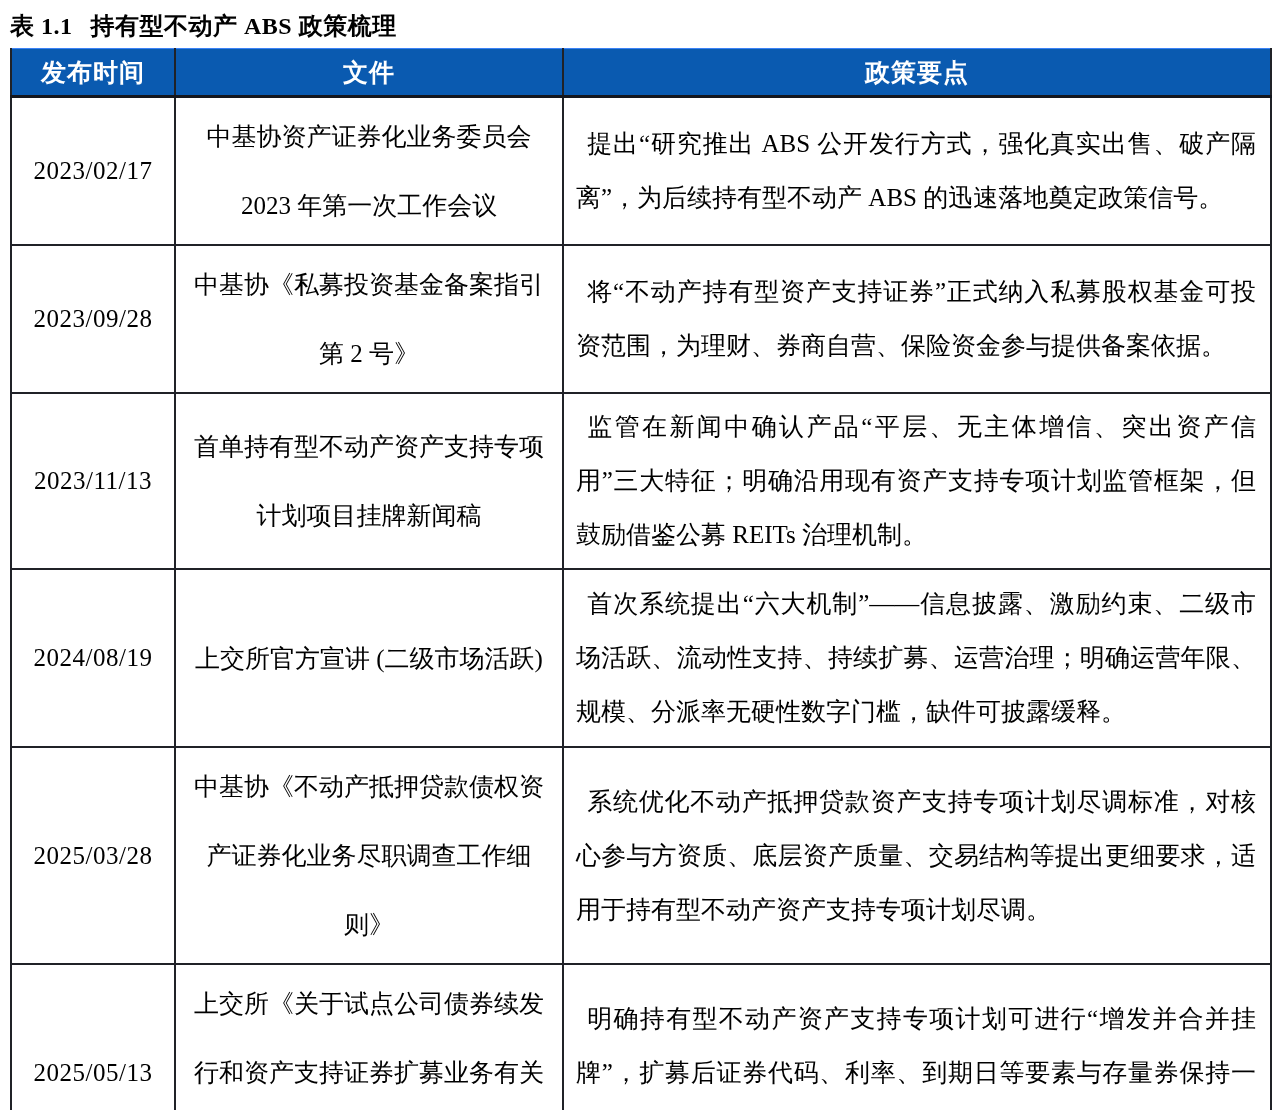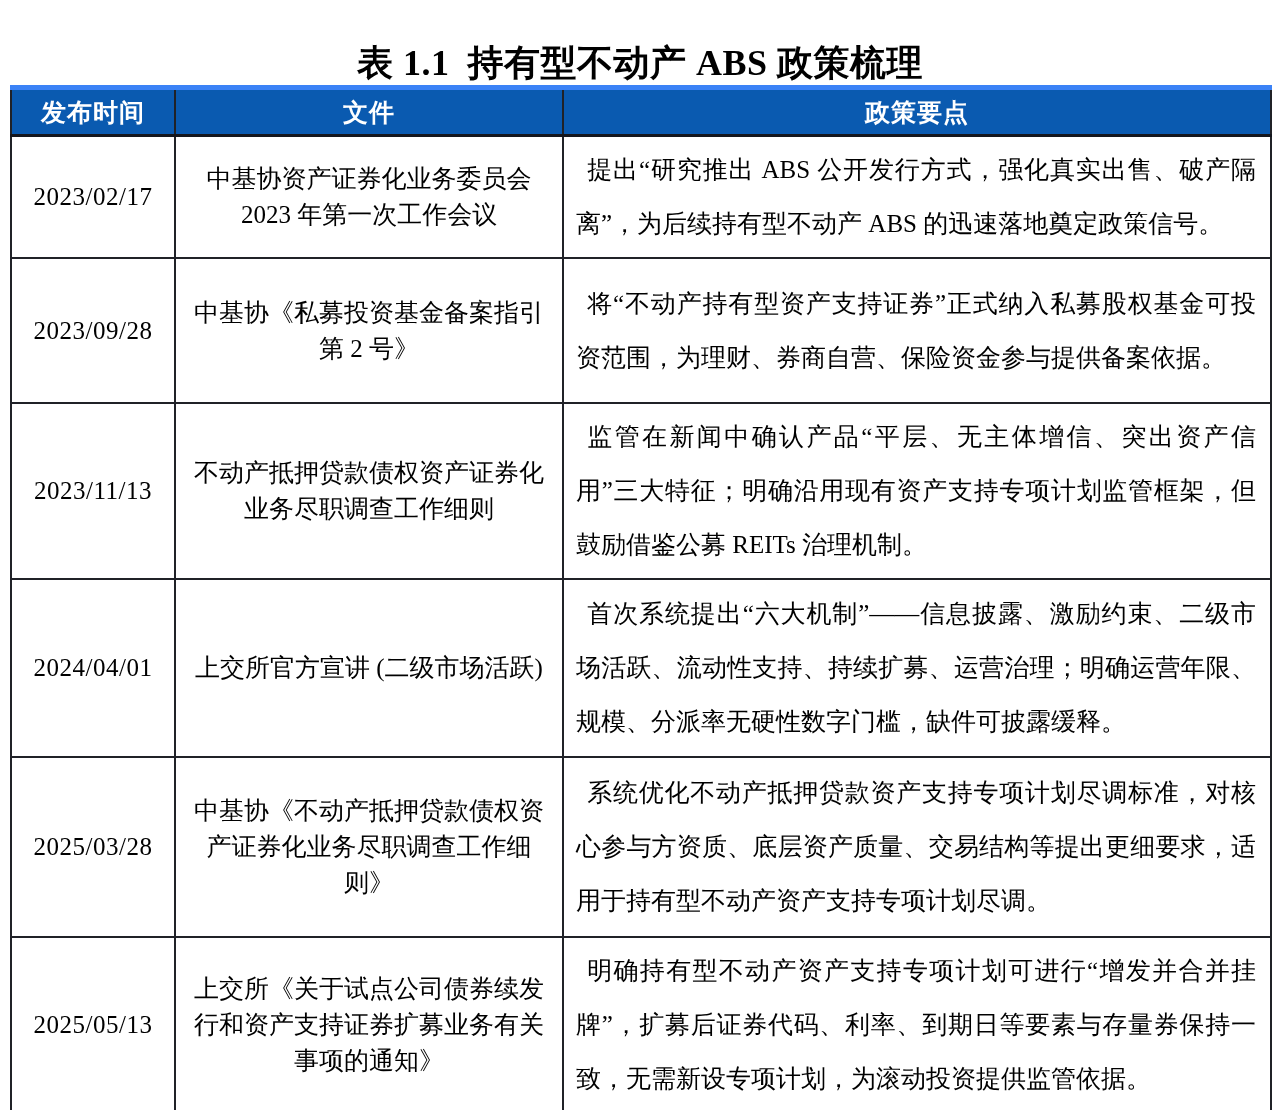--- a/index.html
+++ b/index.html
@@ -7,60 +7,59 @@
   body {
     width: 1280px;
     height: 1110px;
     font-family: "Liberation Serif", "DejaVu Serif", serif;
     color: #000000;
     overflow: hidden;
   }
   .page { padding: 6px 10px 0 10px; }
 
   .doc-title {
-    text-align: center;
+    text-align: left;
     font-weight: bold;
-    font-size: 36px;
+    font-size: 24px;
     line-height: 40px;
     letter-spacing: 0.5px;
     margin-bottom: 2px;
     white-space: nowrap;
-    margin-top: 37px;
   }
   .doc-title .title-label { margin-right: 18px; }
 
   table.policy-table {
     width: 100%;
     table-layout: fixed;
     border-collapse: collapse;
   }
   .policy-table th, .policy-table td {
     border: 2px solid #202227;
   }
   .policy-table thead th {
-    border-top: 5px solid #3b82f6;
+    border-top: 1px solid #3b82f6;
     border-bottom: 3px solid #14161d;
     background: #0a5ab0;
     color: #ffffff;
     font-weight: bold;
     font-size: 25px;
     height: 48px;
     letter-spacing: 1px;
   }
   .policy-table td {
     font-size: 25px;
     vertical-align: middle;
   }
   td.cell-date {
     text-align: center;
     letter-spacing: 0.5px;
   }
   td.cell-doc {
     text-align: center;
-    line-height: 36px;
+    line-height: 69px;
     padding: 4px 10px;
   }
   td.cell-points {
     text-align: justify;
     text-justify: inter-ideograph;
     line-height: 54px;
     padding: 6px 14px 6px 12px;
     text-indent: 0.45em;
   }
   tr.row-h1 { height: 110px; }
@@ -107,25 +106,25 @@
         <td class="cell-doc">中基协资产证券化业务委员会 2023 年第一次工作会议</td>
         <td class="cell-points">提出“研究推出 ABS 公开发行方式，强化真实出售、破产隔离”，为后续持有型不动产 ABS 的迅速落地奠定政策信号。</td>
       </tr>
       <tr class="row-h2">
         <td class="cell-date">2023/09/28</td>
         <td class="cell-doc">中基协《私募投资基金备案指引第 2 号》</td>
         <td class="cell-points">将“不动产持有型资产支持证券”正式纳入私募股权基金可投资范围，为理财、券商自营、保险资金参与提供备案依据。</td>
       </tr>
       <tr class="row-h3">
         <td class="cell-date">2023/11/13</td>
-        <td class="cell-doc">不动产抵押贷款债权资产证券化业务尽职调查工作细则</td>
+        <td class="cell-doc">首单持有型不动产资产支持专项计划项目挂牌新闻稿</td>
         <td class="cell-points">监管在新闻中确认产品“平层、无主体增信、突出资产信用”三大特征；明确沿用现有资产支持专项计划监管框架，但鼓励借鉴公募 REITs 治理机制。</td>
       </tr>
       <tr class="row-h4">
-        <td class="cell-date">2024/04/01</td>
+        <td class="cell-date">2024/08/19</td>
         <td class="cell-doc">上交所官方宣讲 (二级市场活跃)</td>
         <td class="cell-points">首次系统提出“六大机制”——信息披露、激励约束、二级市场活跃、流动性支持、持续扩募、运营治理；明确运营年限、规模、分派率无硬性数字门槛，缺件可披露缓释。</td>
       </tr>
       <tr class="row-h5">
         <td class="cell-date">2025/03/28</td>
         <td class="cell-doc">中基协《不动产抵押贷款债权资产证券化业务尽职调查工作细则》</td>
         <td class="cell-points">系统优化不动产抵押贷款资产支持专项计划尽调标准，对核心参与方资质、底层资产质量、交易结构等提出更细要求，适用于持有型不动产资产支持专项计划尽调。</td>
       </tr>
       <tr class="row-h6">
         <td class="cell-date">2025/05/13</td>

